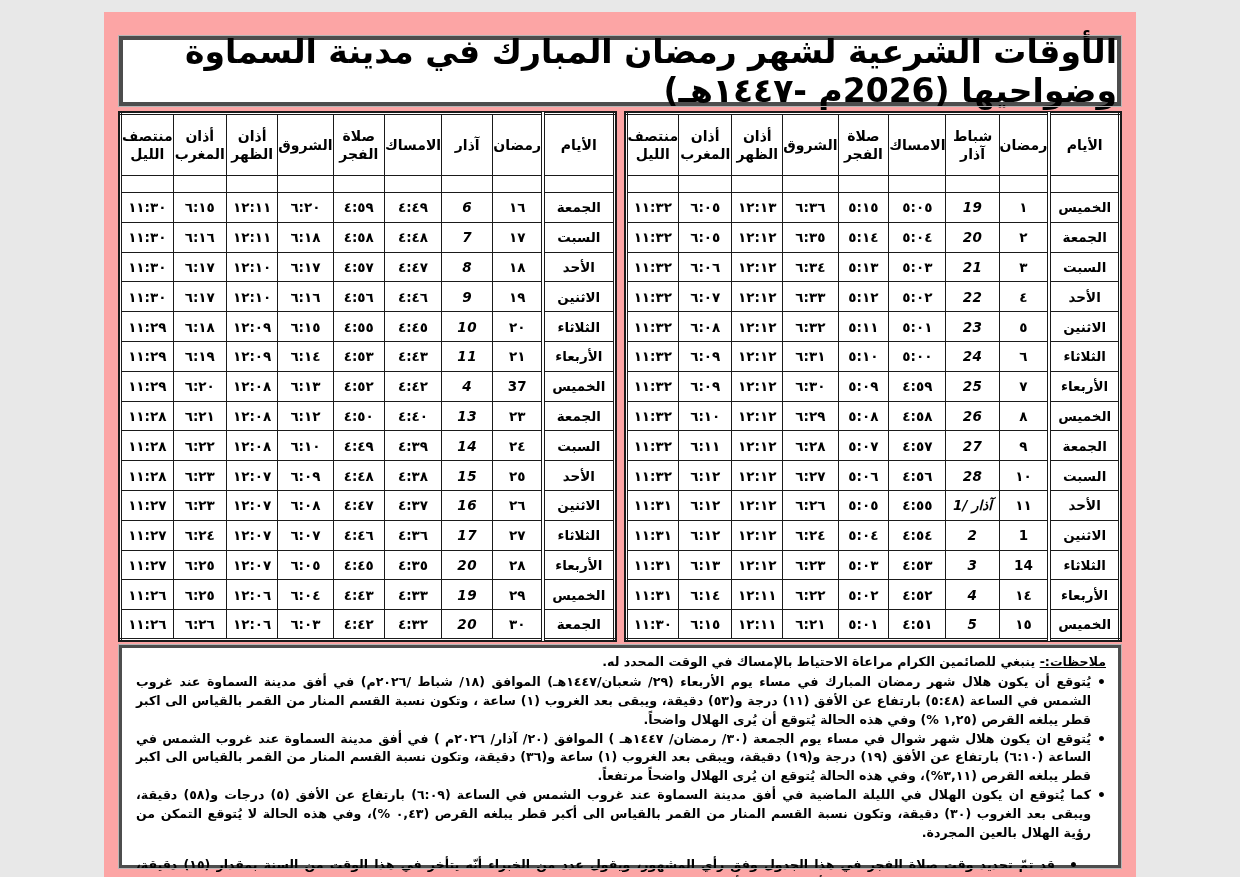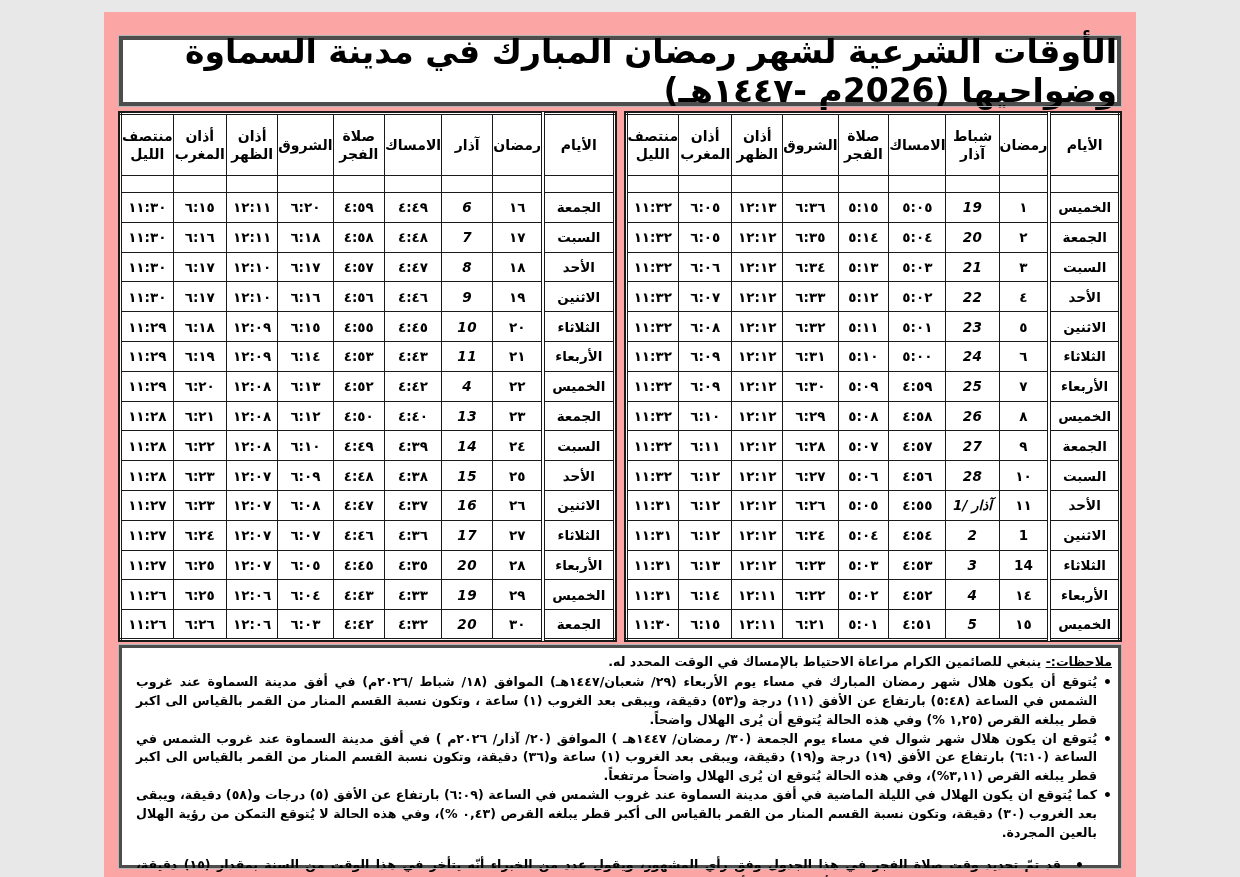--- a/index.html
+++ b/index.html
@@ -37,21 +37,21 @@
   td.c-date, th.h-month { font-style:italic; }
   td.c-date { font-size:16.5px; letter-spacing:0.5px; }
   th.h-month { font-style:normal; }
   td.c-day { font-size:13.5px; }
   .col-day{width:15%}.col-ramadan{width:9%}.col-date{width:11.5%}
   .col-imsak{width:10.8%}.col-fajr{width:10.9%}.col-sunrise{width:9.6%}
   .col-dhuhr{width:10.8%}.col-maghrib{width:10.9%}.col-midnight{width:10.5%}
   .notes-box {
     position:absolute; top:633px; right:15px; left:15px; bottom:21px;
     border:3px solid #4d4d4d; outline:1px solid #b5b5b5;
-    padding:5px 6px 6px 14px; font-weight:bold; font-size:12.6px; line-height:1.5;
+    padding:5px 12px 6px 14px; font-weight:bold; font-size:12.6px; line-height:1.5;
     background:#fff;
   }
   .notes-intro { text-align:right; margin-bottom:1px; }
   .notes-heading { text-decoration:underline; }
   .bullet-item { display:flex; gap:6px; text-align:justify; }
   .bullet-item .bullet { flex:0 0 auto; font-size:14px; line-height:1.4; }
   .bullet-item .bullet-text { flex:1; }
   .bullet-item.indented { padding-right:28px; margin-top:13px; gap:14px; }
 </style>
 </head>
@@ -377,21 +377,21 @@
             <td class="c-date" dir="ltr">11</td>
             <td class="c-imsak">٤:٤٣</td>
             <td class="c-fajr">٤:٥٣</td>
             <td class="c-sunrise">٦:١٤</td>
             <td class="c-dhuhr">١٢:٠٩</td>
             <td class="c-maghrib">٦:١٩</td>
             <td class="c-midnight">١١:٢٩</td>
           </tr>
           <tr>
             <td class="c-day">الخميس</td>
-            <td class="c-ramadan">٢٢</td>
+            <td class="c-ramadan">37</td>
             <td class="c-date" dir="ltr">4</td>
             <td class="c-imsak">٤:٤٢</td>
             <td class="c-fajr">٤:٥٢</td>
             <td class="c-sunrise">٦:١٣</td>
             <td class="c-dhuhr">١٢:٠٨</td>
             <td class="c-maghrib">٦:٢٠</td>
             <td class="c-midnight">١١:٢٩</td>
           </tr>
           <tr>
             <td class="c-day">الجمعة</td>

